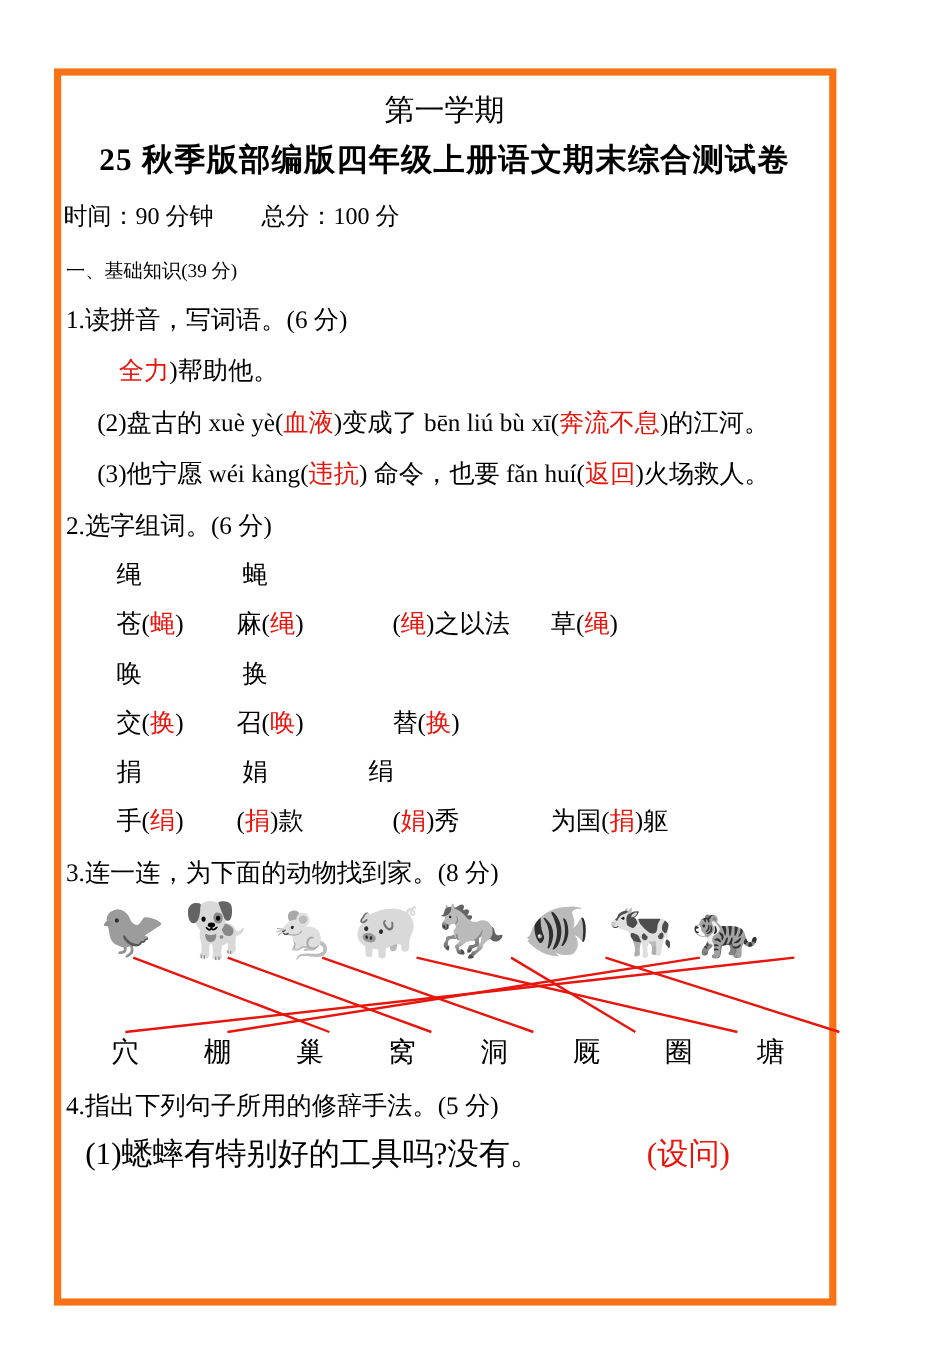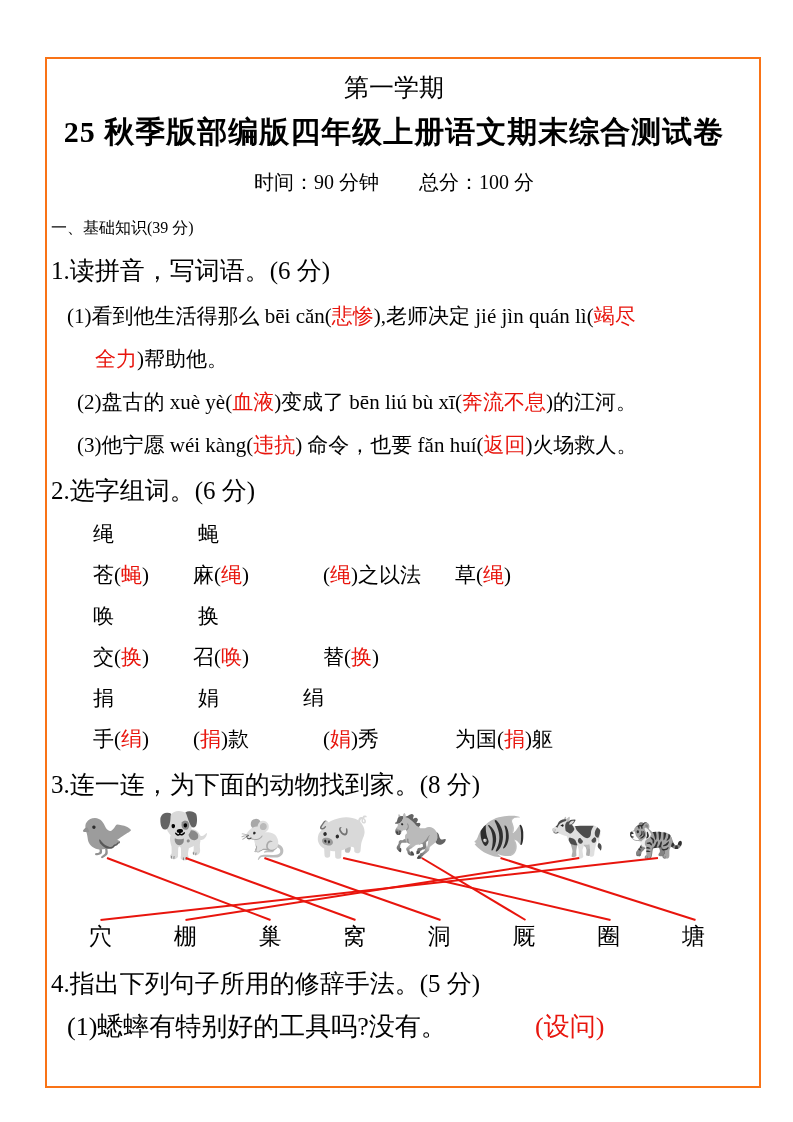--- a/index.html
+++ b/index.html
@@ -2,28 +2,28 @@
 <html><head>
 <meta charset="utf-8">
 <style>
   html,body{margin:0;padding:0}
   body{
     width:793px;height:1122px;background:#ffffff;color:#000;
     font-family:"Liberation Serif","DejaVu Serif",serif;
     position:relative;overflow:hidden;
   }
   .border-box{
-    position:absolute;left:45px;top:57px;width:716px;height:1031px;
-    border:2px solid #f97316;padding:4px 20px 0 2px;box-sizing:border-box;
+    position:absolute;left:45px;top:57px;width:652px;height:1031px;
+    border:6px solid #f97316;padding:4px 3px 0 2px;box-sizing:border-box;
   }
   .semester{margin-top:8px;text-align:center;font-size:25px;}
-  .main-title{margin:8px 0 0;text-align:center;font-size:30px;font-weight:700;letter-spacing:1px;}
-  .meta{margin-top:16px;text-align:center;font-size:20px;}
+  .main-title{margin:8px 0 0;text-align:center;font-size:26px;font-weight:700;letter-spacing:1px;}
+  .meta{margin-top:16px;font-size:20px;}
   .section-heading{margin-top:22px;font-size:16px;padding-left:2px;}
-  .q-title{margin-top:15px;font-size:25px;padding-left:2px;}
+  .q-title{margin-top:15px;font-size:21px;padding-left:2px;}
   .q-line{margin-top:15px;font-size:21px;line-height:28px;}
   .ind-a{padding-left:18px}
   .ind-b{padding-left:46px}
   .ind-c{padding-left:28px}
   .red{color:#e8150d}
   #q2-rows{padding-left:44px}
   .q2-row{display:grid;margin-top:13px;font-size:21px;line-height:28px;}
   .q2-row.chars{grid-template-columns:repeat(4,105px)}
   .q2-row.words{grid-template-columns:100px 130px 132px auto}
   #q3-block{position:relative;margin-top:8px;}
@@ -48,21 +48,20 @@
 <div class="border-box">
 
   <div class="semester">第一学期</div>
   <div class="main-title">25 秋季版部编版四年级上册语文期末综合测试卷</div>
   <div class="meta">时间：90 分钟　　总分：100 分</div>
 
   <div class="section-heading">一、基础知识(39 分)</div>
 
   <div class="q-title">1.读拼音，写词语。(6 分)</div>
   <div id="q1-lines">
-      <div class="q-line ind-a"><span>(1)看到他生活得那么 bēi cǎn(</span><span class="red">悲惨</span><span>),老师决定 jié jìn quán lì(</span><span class="red">竭尽</span></div>
       <div class="q-line ind-b"><span class="red">全力</span><span>)帮助他。</span></div>
       <div class="q-line ind-c"><span>(2)盘古的 xuè yè(</span><span class="red">血液</span><span>)变成了 bēn liú bù xī(</span><span class="red">奔流不息</span><span>)的江河。</span></div>
       <div class="q-line ind-c"><span>(3)他宁愿 wéi kàng(</span><span class="red">违抗</span><span>) 命令，也要 fǎn huí(</span><span class="red">返回</span><span>)火场救人。</span></div>
     </div>
 
   <div class="q-title">2.选字组词。(6 分)</div>
   <div id="q2-rows">
       <div class="q2-row chars">
         <div><span>绳</span></div>
         <div><span>蝇</span></div>

